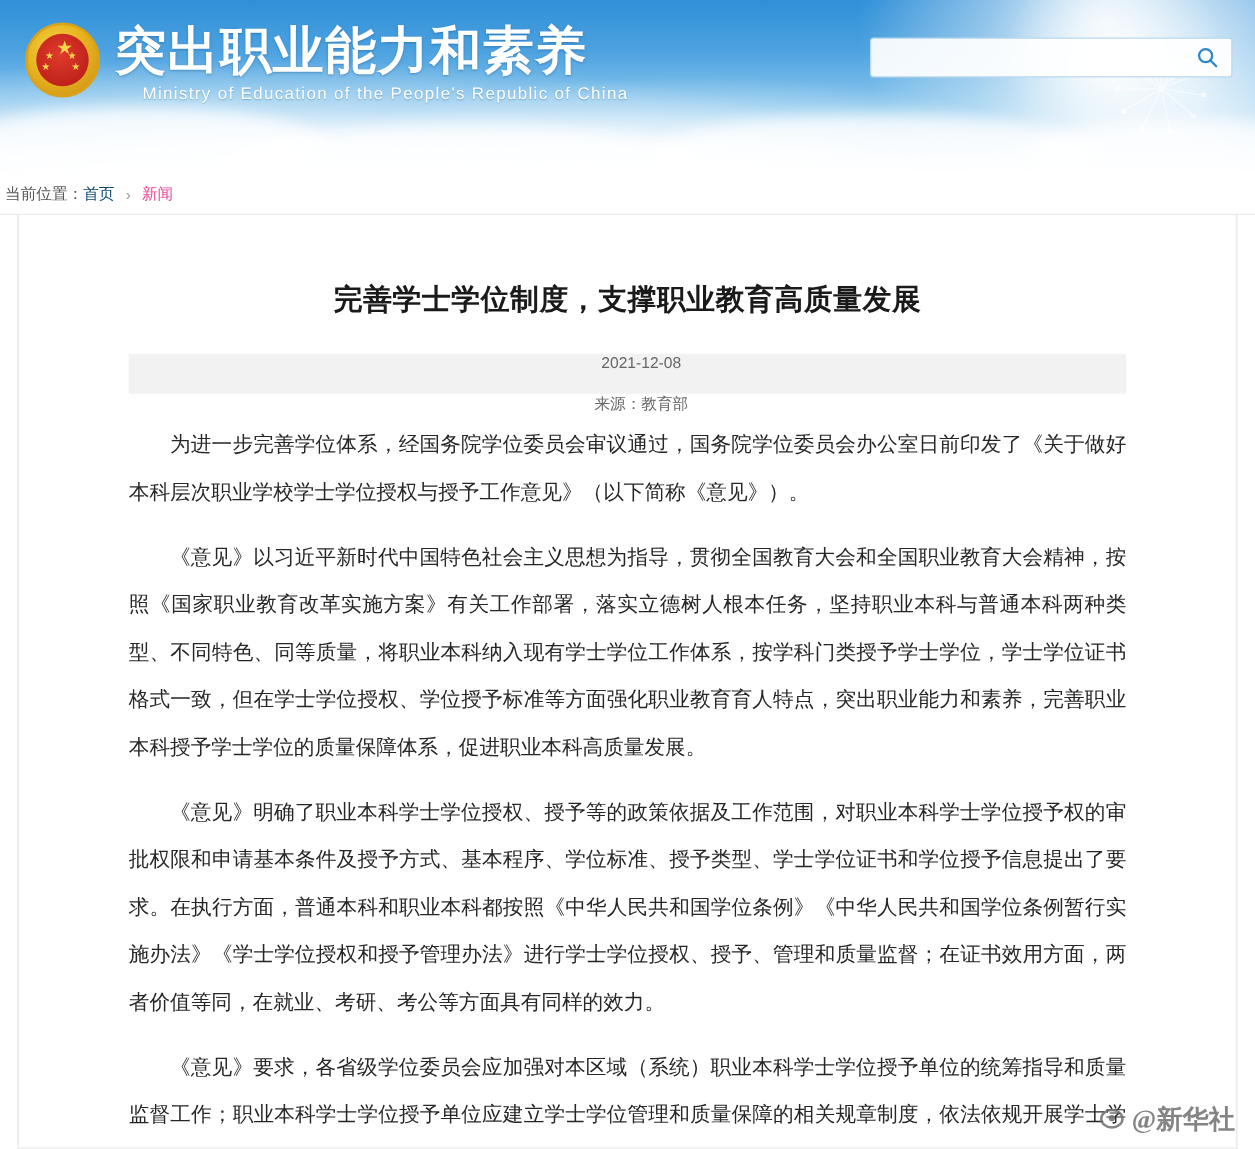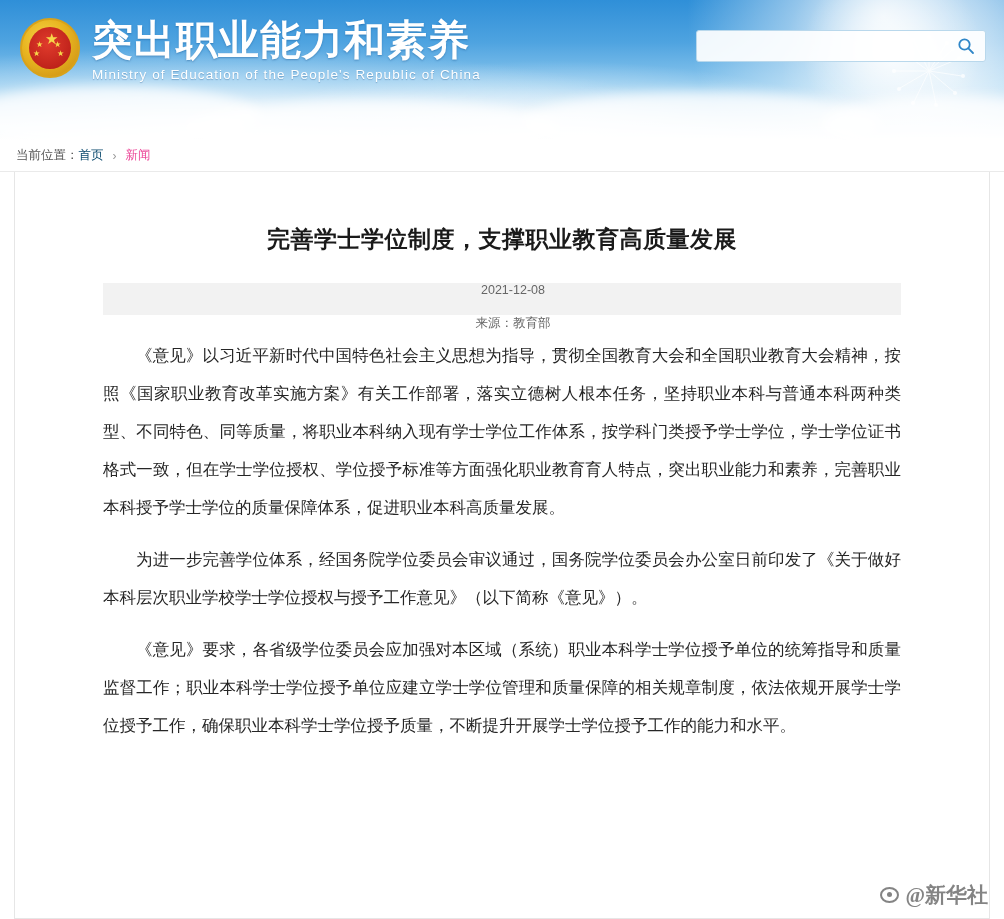--- a/index.html
+++ b/index.html
@@ -85,20 +85,21 @@
     color: #ffffff;
     letter-spacing: 1px;
     text-shadow: 0 1px 2px rgba(0,60,120,0.35);
   }
   .title-en {
     margin-top: 3px;
     font-size: 13.5px;
     color: #ffffff;
     letter-spacing: 1.1px;
     text-shadow: 0 1px 1px rgba(0,60,120,0.3);
+    margin-left: 22px;
   }
 
   
   .search-wrap {
     position: absolute; right: 18px; top: 30px;
     width: 290px; height: 32px;
     background: rgba(255,255,255,0.92);
     border: 1px solid #b9d8ec;
     border-radius: 3px;
     display: flex; align-items: center;
@@ -113,21 +114,21 @@
     display: flex; align-items: center; justify-content: center;
     cursor: pointer; border: none; background: transparent;
   }
   .search-btn svg { display: block; }
 
   
   .breadcrumb {
     height: 32px;
     background: #ffffff;
     display: flex; align-items: center;
-    padding-left: 16px;
+    padding-left: 4px;
     font-size: 12.5px;
     color: #555;
     border-bottom: 1px solid #eaeaea;
   }
   .breadcrumb a { color: #0c4a6e; text-decoration: none; }
   .breadcrumb .sep {
     display: inline-block;
     margin: 0 9px;
     color: #9a9a9a;
     font-size: 12px;
@@ -283,22 +284,23 @@
   </div>
 
   <div class="page">
     <div class="article">
       <div class="art-title">完善学士学位制度，支撑职业教育高质量发展</div>
       <div class="meta-bar">
         <span>2021-12-08</span>
         <span>来源：教育部</span>
       </div>
       <div class="body">
+        <p>为进一步完善学位体系，经国务院学位委员会审议通过，国务院学位委员会办公室日前印发了《关于做好本科层次职业学校学士学位授权与授予工作意见》（以下简称《意见》）。</p>
         <p>《意见》以习近平新时代中国特色社会主义思想为指导，贯彻全国教育大会和全国职业教育大会精神，按照《国家职业教育改革实施方案》有关工作部署，落实立德树人根本任务，坚持职业本科与普通本科两种类型、不同特色、同等质量，将职业本科纳入现有学士学位工作体系，按学科门类授予学士学位，学士学位证书格式一致，但在学士学位授权、学位授予标准等方面强化职业教育育人特点，突出职业能力和素养，完善职业本科授予学士学位的质量保障体系，促进职业本科高质量发展。</p>
-        <p>为进一步完善学位体系，经国务院学位委员会审议通过，国务院学位委员会办公室日前印发了《关于做好本科层次职业学校学士学位授权与授予工作意见》（以下简称《意见》）。</p>
+        <p>《意见》明确了职业本科学士学位授权、授予等的政策依据及工作范围，对职业本科学士学位授予权的审批权限和申请基本条件及授予方式、基本程序、学位标准、授予类型、学士学位证书和学位授予信息提出了要求。在执行方面，普通本科和职业本科都按照《中华人民共和国学位条例》《中华人民共和国学位条例暂行实施办法》《学士学位授权和授予管理办法》进行学士学位授权、授予、管理和质量监督；在证书效用方面，两者价值等同，在就业、考研、考公等方面具有同样的效力。</p>
         <p>《意见》要求，各省级学位委员会应加强对本区域（系统）职业本科学士学位授予单位的统筹指导和质量监督工作；职业本科学士学位授予单位应建立学士学位管理和质量保障的相关规章制度，依法依规开展学士学位授予工作，确保职业本科学士学位授予质量，不断提升开展学士学位授予工作的能力和水平。</p>
       </div>
     </div>
   </div>
 
   <div class="watermark">
     <span class="wm-eye"></span>
     <span>@新华社</span>
   </div>
 

